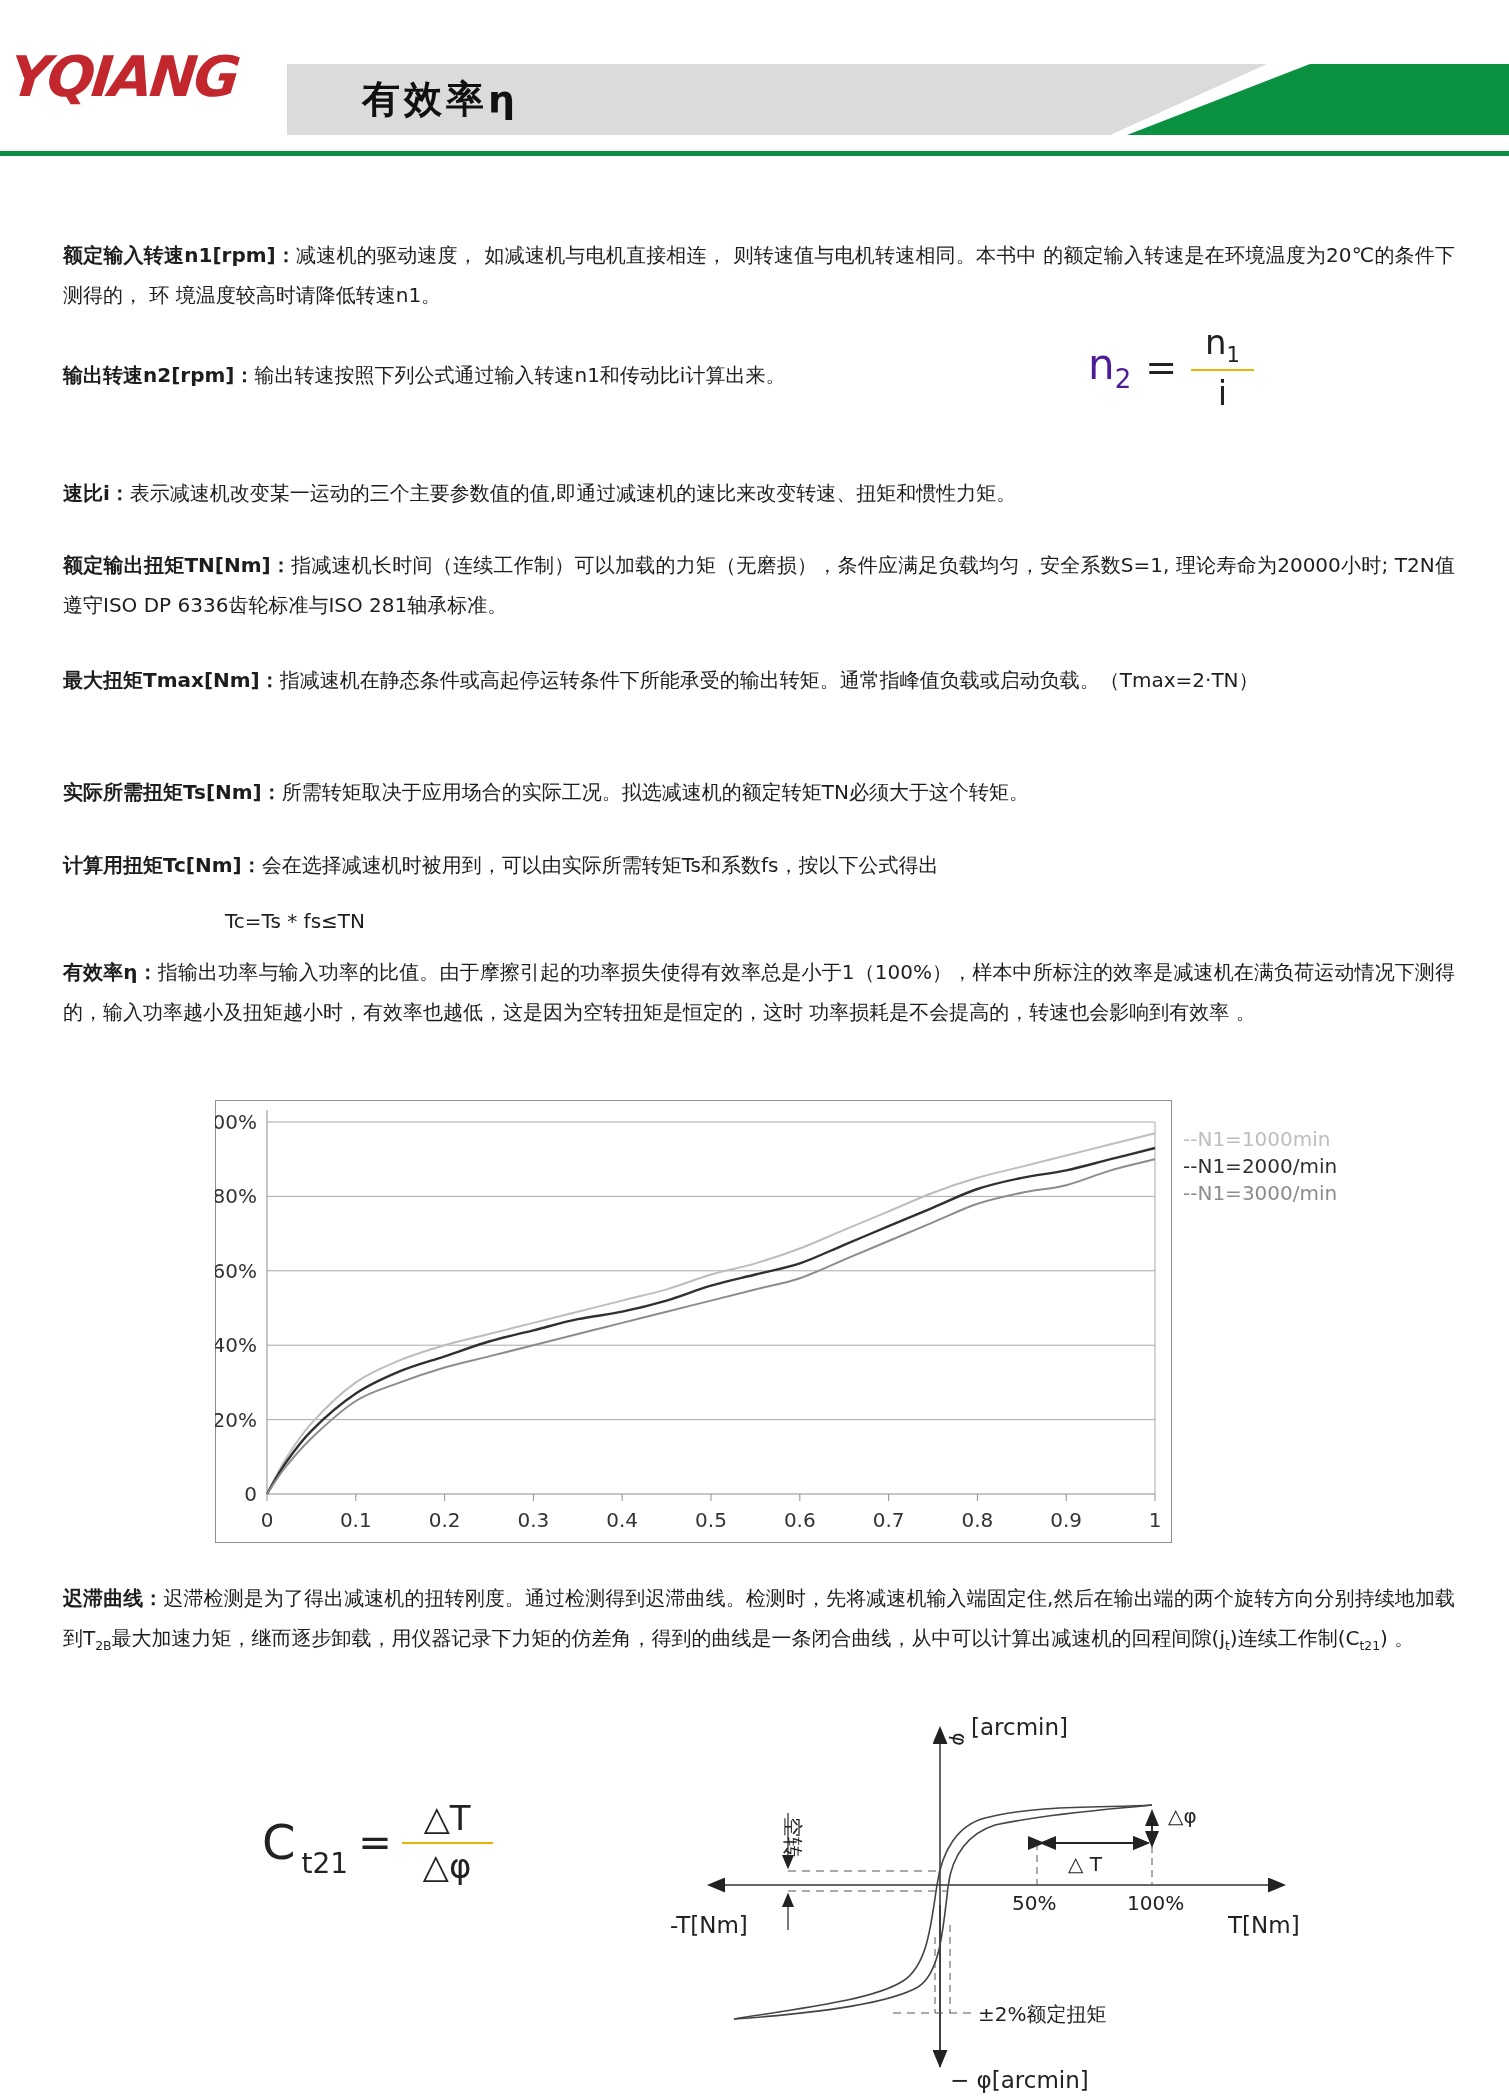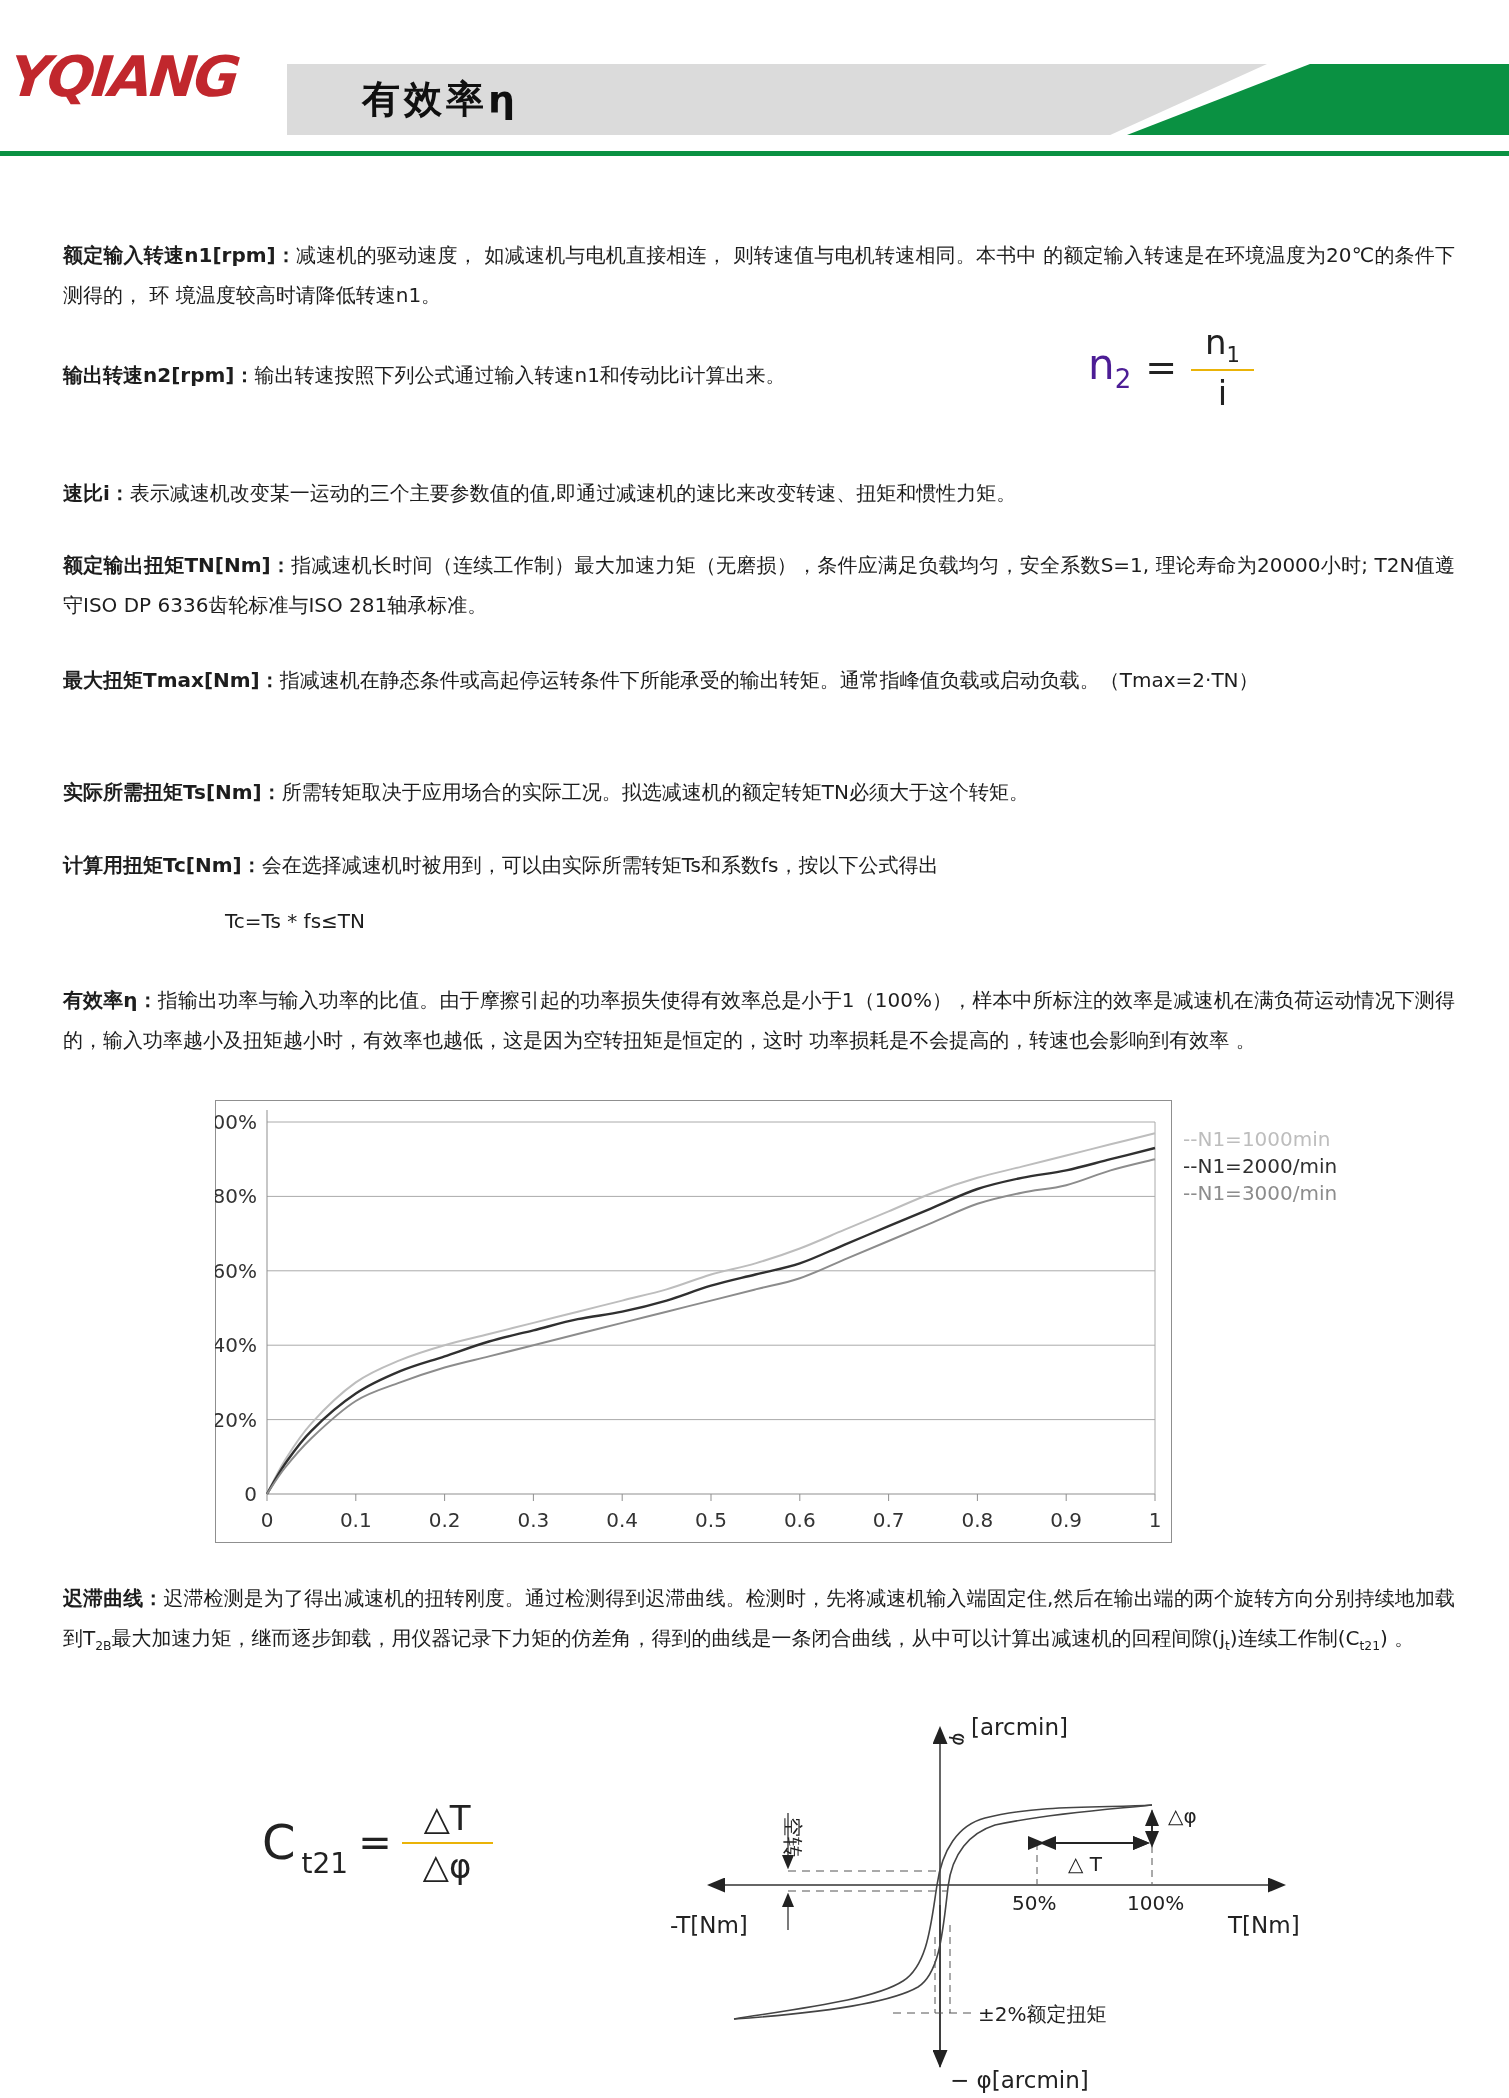--- a/index.html
+++ b/index.html
@@ -78,37 +78,37 @@
     <span class="f-num"><span>n</span><sub>1</sub></span>
     <span class="f-den">i</span>
   </span>
 </div>
 
 <div class="para" style="top:473px;">
   <span class="term">速比i：</span><span>表示减速机改变某一运动的三个主要参数值的值,即通过减速机的速比来改变转速、扭矩和惯性力矩。</span>
 </div>
 
 <div class="para" style="top:545px;">
-  <span class="term">额定输出扭矩TN[Nm]：</span><span>指减速机长时间（连续工作制）最大加速力矩（无磨损），条件应满足负载均匀，安全系数S=1, 理论寿命为20000小时; T2N值遵守ISO DP 6336齿轮标准与ISO  281轴承标准。</span>
+  <span class="term">额定输出扭矩TN[Nm]：</span><span>指减速机长时间（连续工作制）可以加载的力矩（无磨损），条件应满足负载均匀，安全系数S=1, 理论寿命为20000小时; T2N值遵守ISO DP 6336齿轮标准与ISO  281轴承标准。</span>
 </div>
 
 <div class="para" style="top:660px;">
   <span class="term">最大扭矩Tmax[Nm]：</span><span>指减速机在静态条件或高起停运转条件下所能承受的输出转矩。通常指峰值负载或启动负载。（Tmax=2·TN）</span>
 </div>
 
 <div class="para" style="top:772px;">
   <span class="term">实际所需扭矩Ts[Nm]：</span><span>所需转矩取决于应用场合的实际工况。拟选减速机的额定转矩TN必须大于这个转矩。</span>
 </div>
 
 <div class="para" style="top:845px;">
   <div><span class="term">计算用扭矩Tc[Nm]：</span><span>会在选择减速机时被用到，可以由实际所需转矩Ts和系数fs，按以下公式得出</span></div>
   <div class="sub-line">Tc=Ts * fs≤TN</div>
 </div>
 
-<div class="para" style="top:980px;">
+<div class="para" style="top:952px;">
   <span class="term">有效率η：</span><span>指输出功率与输入功率的比值。由于摩擦引起的功率损失使得有效率总是小于1（100%），样本中所标注的效率是减速机在满负荷运动情况下测得的，输入功率越小及扭矩越小时，有效率也越低，这是因为空转扭矩是恒定的，这时 功率损耗是不会提高的，转速也会影响到有效率 。</span>
 </div>
 
 <svg id="eff-chart" class="abs" width="957" height="443" viewBox="0 0 957 443">
     <rect x="0.5" y="0.5" width="956" height="442" fill="none" stroke="#8f8f8f"></rect>
     <line x1="52" y1="394" x2="940" y2="394" stroke="#8f8f8f" stroke-width="1"></line>
     <text x="42" y="401" text-anchor="end">0</text>
     <line x1="52" y1="319.6" x2="940" y2="319.6" stroke="#aaaaaa" stroke-width="1"></line>
     <text x="42" y="326.6" text-anchor="end">20%</text>
     <line x1="52" y1="245.2" x2="940" y2="245.2" stroke="#aaaaaa" stroke-width="1"></line>

